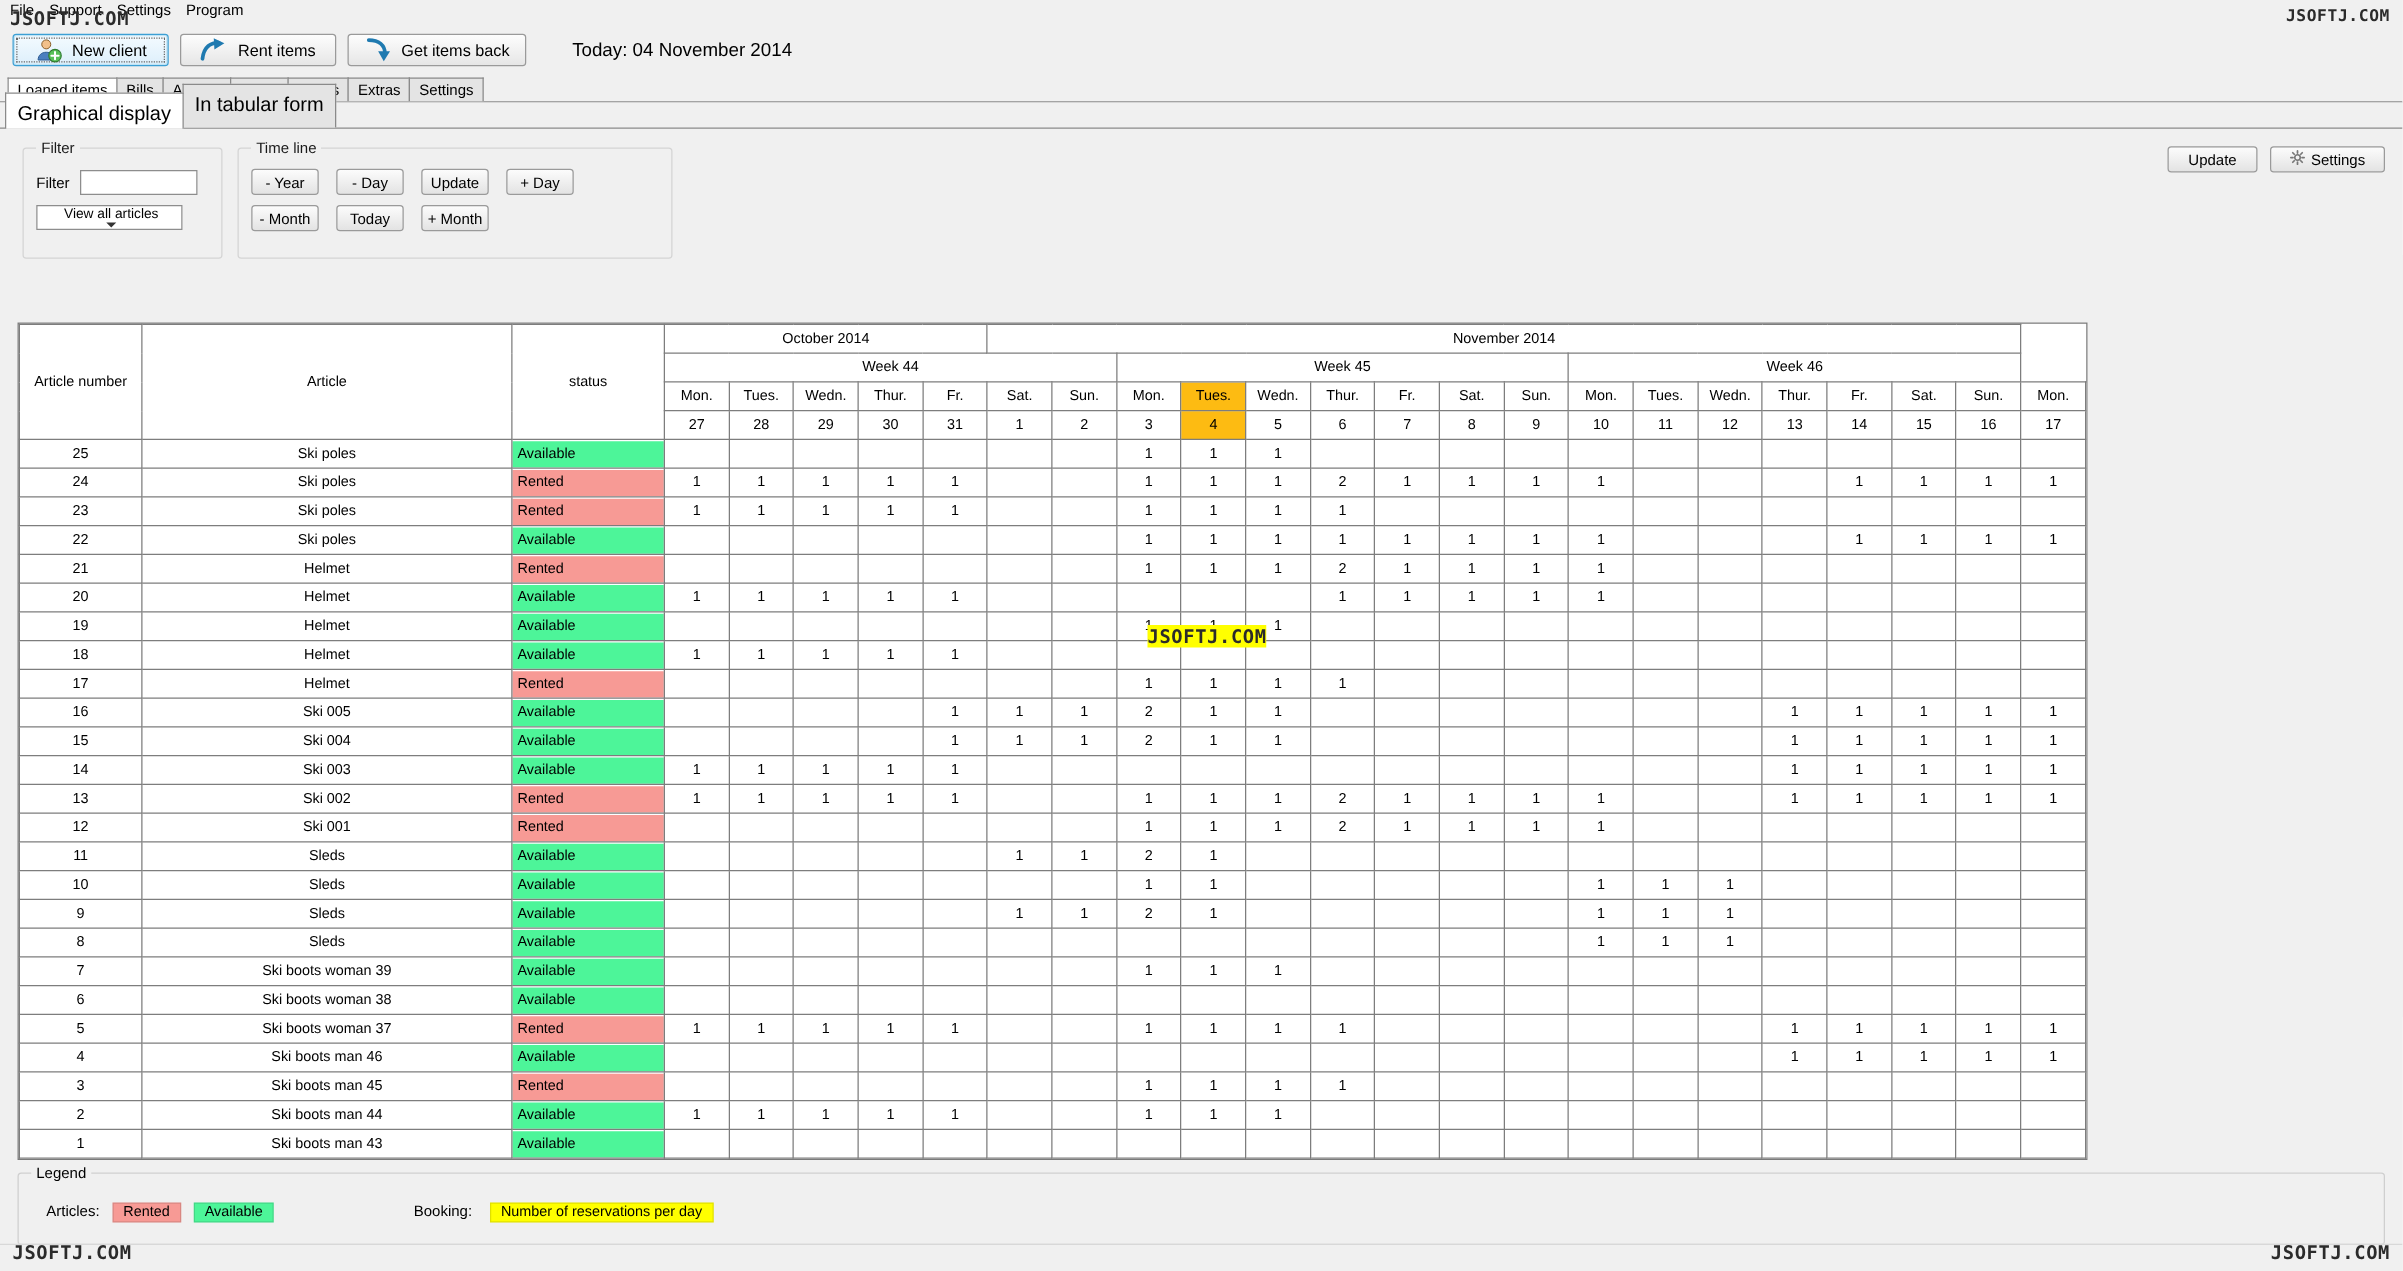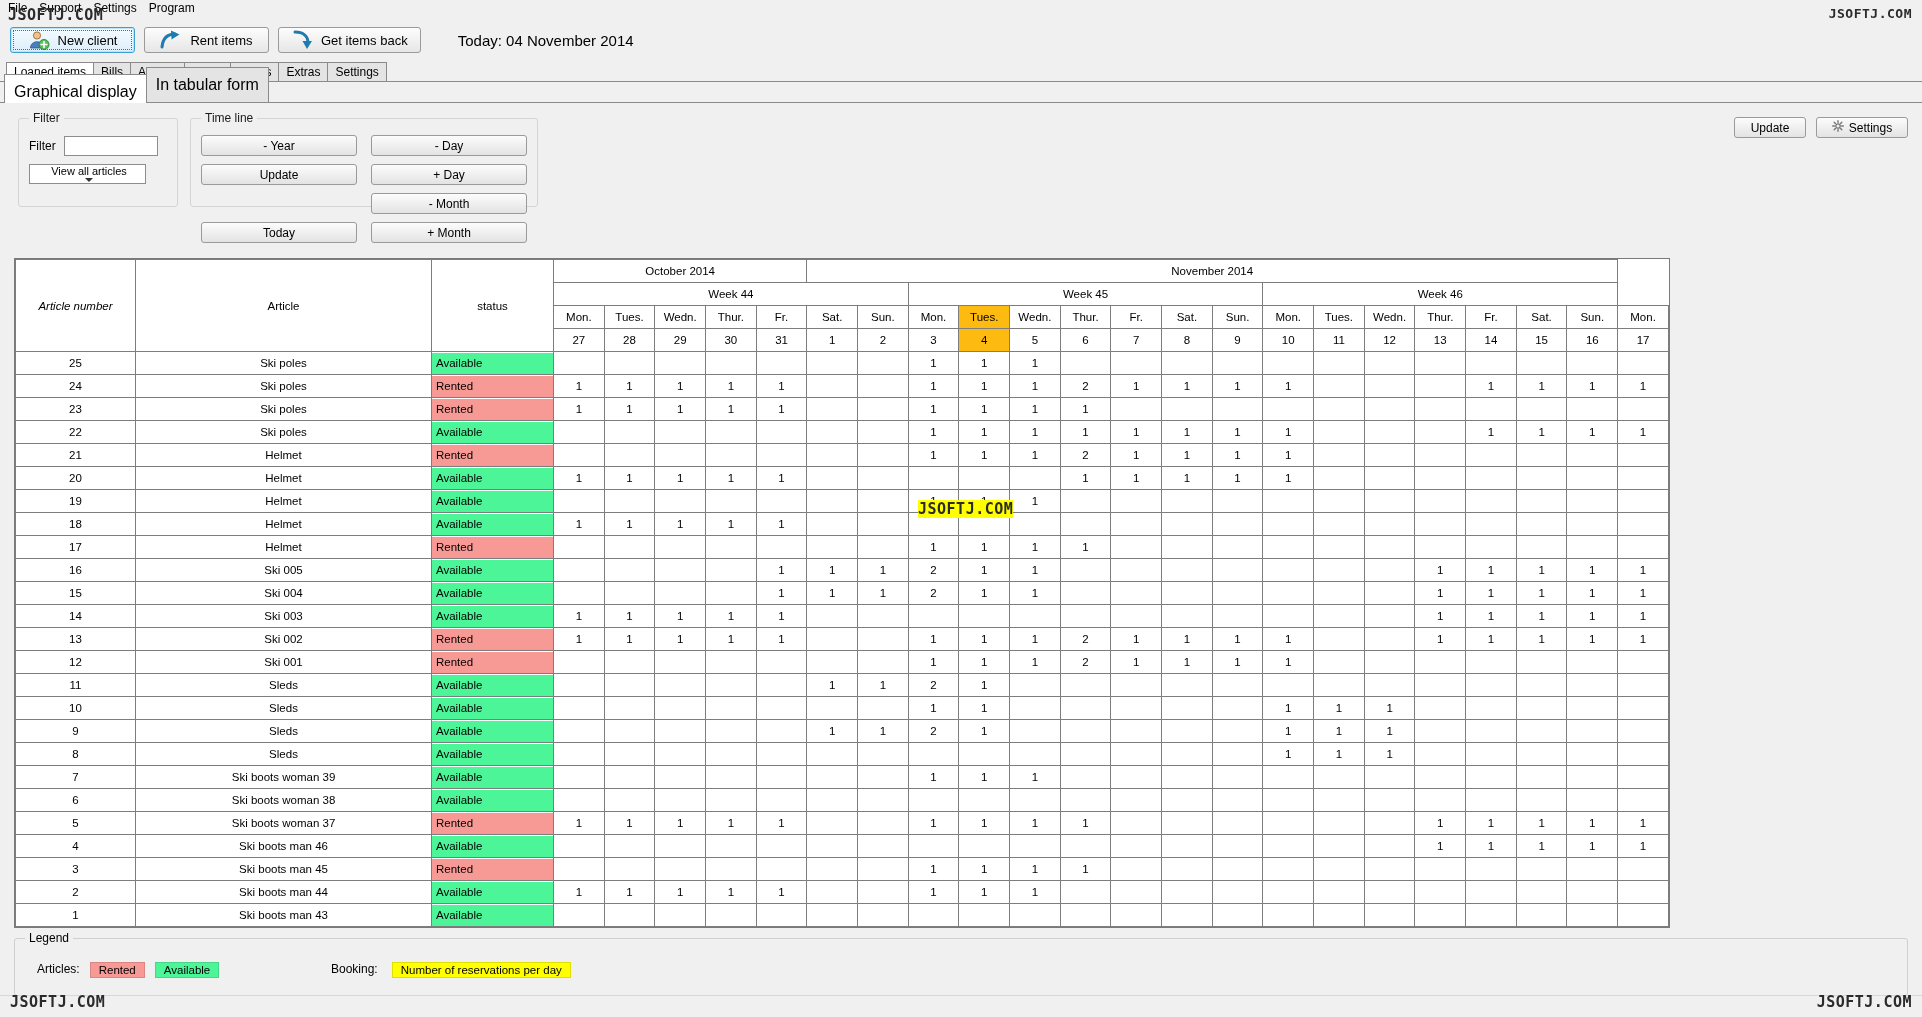--- a/index.html
+++ b/index.html
@@ -178,21 +178,21 @@
     width: 12px; height: 12px; border-radius: 50%;
     border: 1px solid #8a8a8a;
     background: radial-gradient(#fff, #e8e8e8);
     position: relative; flex: none;
   }
   .radio.on::after {
     content: ''; position: absolute; left: 3px; top: 3px;
     width: 6px; height: 6px; border-radius: 50%; background: #2b79c2;
   }
 
-  .tl-grid { display: grid; grid-template-columns: repeat(2, 1fr); gap: 8px 14px; margin-top: 4px; }
+  .tl-grid { display: grid; grid-template-columns: repeat(5, 1fr); gap: 8px 14px; margin-top: 4px; }
   .sbtn {
     height: 21px;
     font-size: 12px;
     border: 1px solid #9a9a9a;
     border-radius: 3px;
     background: linear-gradient(#fcfcfc, #e3e3e3);
     display: flex; align-items: center; justify-content: center;
     cursor: default;
   }
 
@@ -226,21 +226,21 @@
   }
   table.sched th, table.sched td {
     border: 1px solid #7d7d7d;
     padding: 0;
     text-align: center;
     height: 23px;
     font-weight: normal;
     color: #000;
     background: #fff;
   }
-  th.h-artnum { width: 120px; font-style: italic; }
+  th.h-artnum { width: 98px; }
   th.h-article { width: 296px; }
   th.h-status { width: 122px; }
   td.c-artnum { text-align: left; padding-left: 7px; }
   td.c-article { text-align: left; padding-left: 7px; }
   td.c-status { padding: 0; }
   .statusbox {
     height: 21px;
     line-height: 21px;
     text-align: left;
     padding-left: 4px;

